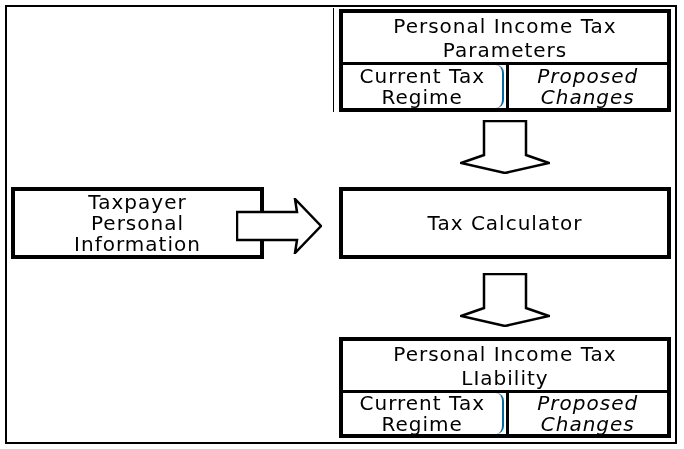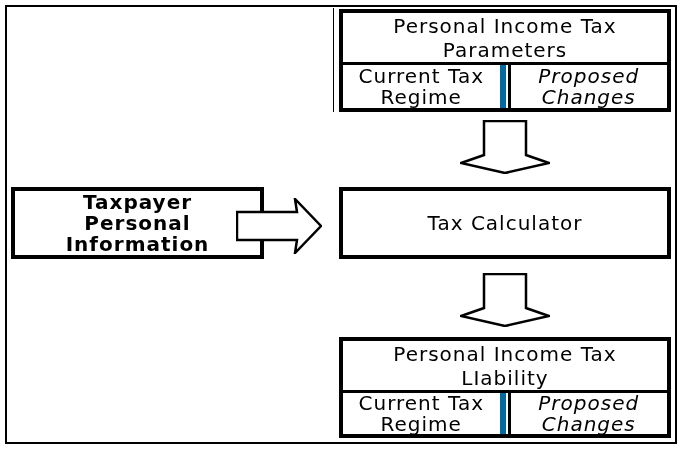--- a/index.html
+++ b/index.html
@@ -71,34 +71,34 @@
     display: flex;
     align-items: center;
     justify-content: center;
     text-align: center;
     white-space: pre-line;
     font-size: 20px;
     line-height: 21px;
     letter-spacing: 1px;
     overflow: hidden;
   }
-  .compound-cell.cell-left  { border-right: 6px solid #0369a1; }
+  .compound-cell.cell-left  { border-right: 2px solid #0369a1; border-radius: 8px; }
   .compound-cell.cell-right { border-left: 3px solid #000000; font-style: italic; }
   
   .box {
     position: absolute;
     box-sizing: border-box;
     border: 4px solid #000000;
     background: #ffffff;
     display: flex;
     align-items: center;
     justify-content: center;
     text-align: center;
   }
-  .left-box   { left: 11px;  top: 187px; width: 253px; height: 72px; font-weight: bold; }
+  .left-box   { left: 11px;  top: 187px; width: 253px; height: 72px; }
   .center-box { left: 339px; top: 187px; width: 332px; height: 72px; }
   .box-label {
     white-space: pre-line;
     font-size: 20px;
     line-height: 21px;
     letter-spacing: 1px;
   }
   .center-box .box-label { line-height: 24px; }
   
   .arrow { position: absolute; display: block; }

